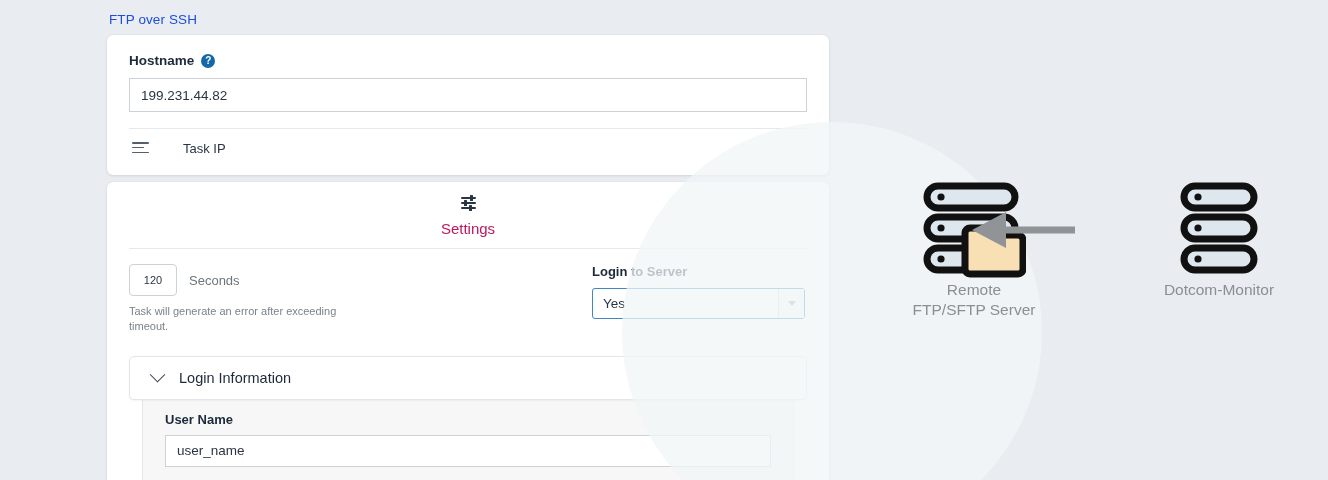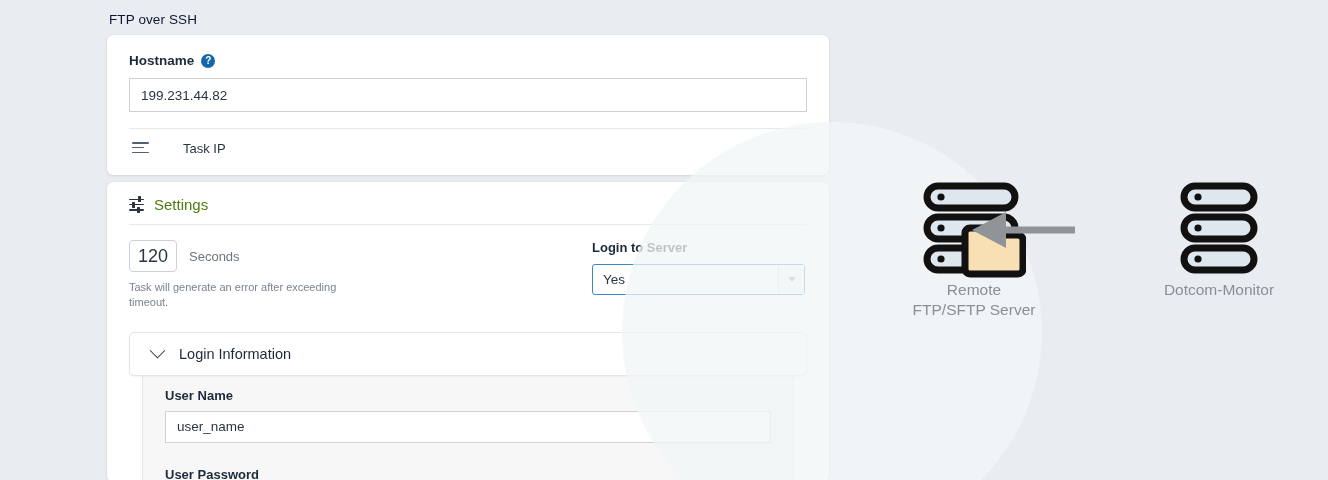--- a/index.html
+++ b/index.html
@@ -36,21 +36,21 @@
   .form-col {
     position: absolute;
     left: 107px;
     top: 0;
     width: 722px;
     z-index: 1;
   }
 
   .section-caption {
     font-size: 13.5px;
-    color: #0f172a;
+    color: #1d4ed8;
     padding: 12px 0 8px 2px;
     letter-spacing: .1px;
   }
 
   .card {
     background: #ffffff;
     border-radius: 6px;
     box-shadow: 0 1px 3px rgba(22,34,51,.10), 0 0 1px rgba(22,34,51,.12);
     position: relative;
   }
@@ -117,22 +117,23 @@
   }
   .lines-icon span:nth-child(1) { width: 17px; }
   .lines-icon span:nth-child(2) { width: 12px; }
   .lines-icon span:nth-child(3) { width: 17px; }
 
   
   .card.settings { margin-top: 7px; padding: 14px 22px 0 22px; min-height: 300px; }
 
   .settings-head {
     display: flex; align-items: center; gap: 10px;
-    font-size: 15px; color: #4d7c0f;
+    font-size: 15px; color: #be185d;
     padding-bottom: 11px;
+    flex-direction: column;
   }
   .sliders-icon { width: 15px; height: 14px; position: relative; display:block; }
   .sliders-icon i {
     position: absolute; left: 0; width: 15px; height: 1.7px;
     background: #2b3542; border-radius: 1px;
   }
   .sliders-icon i:nth-child(1) { top: 1px; }
   .sliders-icon i:nth-child(2) { top: 6.2px; }
   .sliders-icon i:nth-child(3) { top: 11.4px; }
   .sliders-icon b {
@@ -154,21 +155,21 @@
     font-weight: bold;
     color: #1c2a39;
     margin-bottom: 9px;
     display: block;
   }
 
   .timeout-row { display: flex; align-items: center; gap: 12px; }
   .timeout-input {
     width: 48px; height: 32px;
     border: 1px solid #ccd2d8; border-radius: 4px;
-    text-align: center; font-size: 18px; color: #2b3542;
+    text-align: center; font-size: 11px; color: #2b3542;
     background: #fff; font-family: "Liberation Sans", sans-serif; outline: none;
   }
   .unit { font-size: 13px; color: #6d757d; }
 
   .hint {
     font-size: 11px; color: #7b838b; line-height: 1.35;
     margin-top: 8px; max-width: 210px;
   }
 
   .select-wrap {

